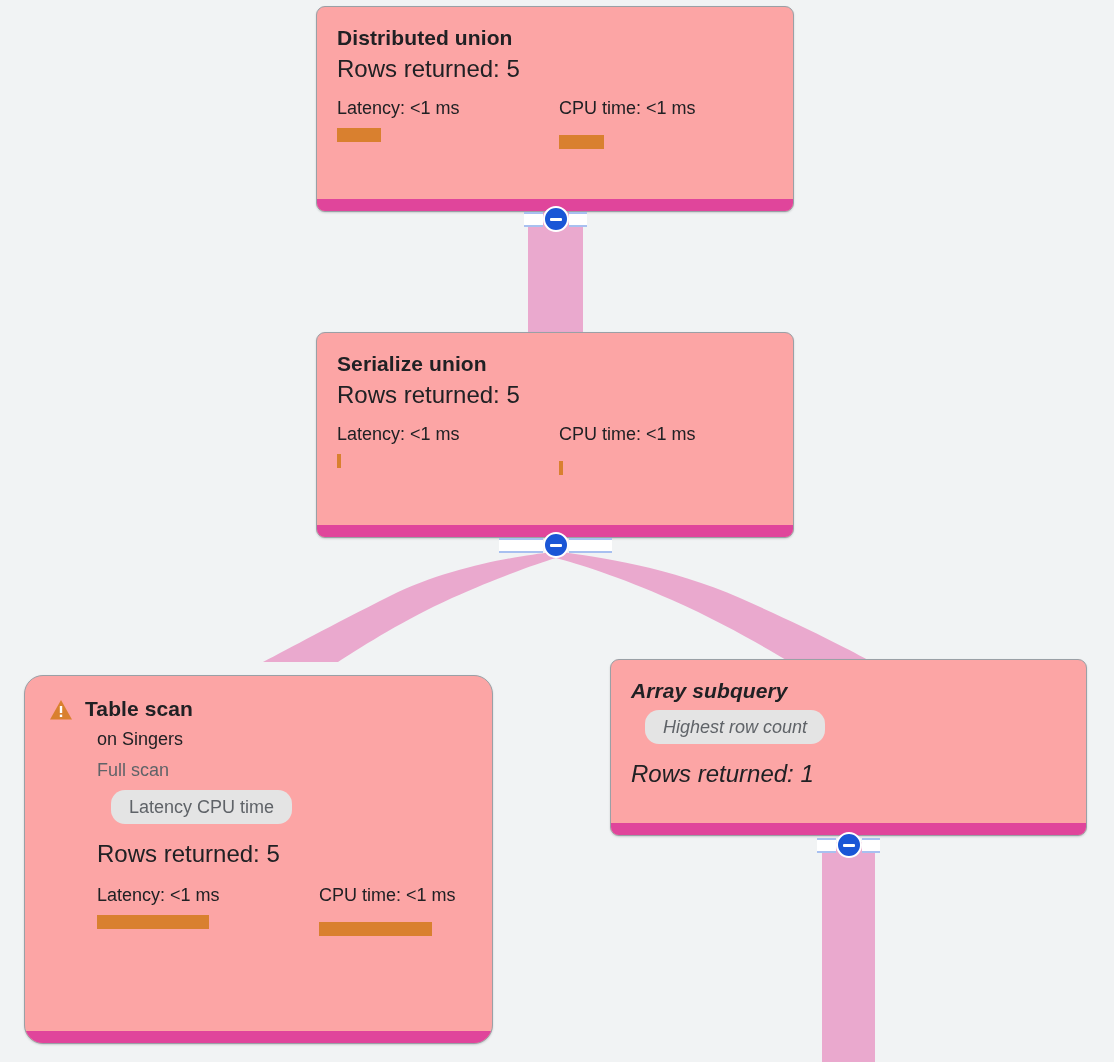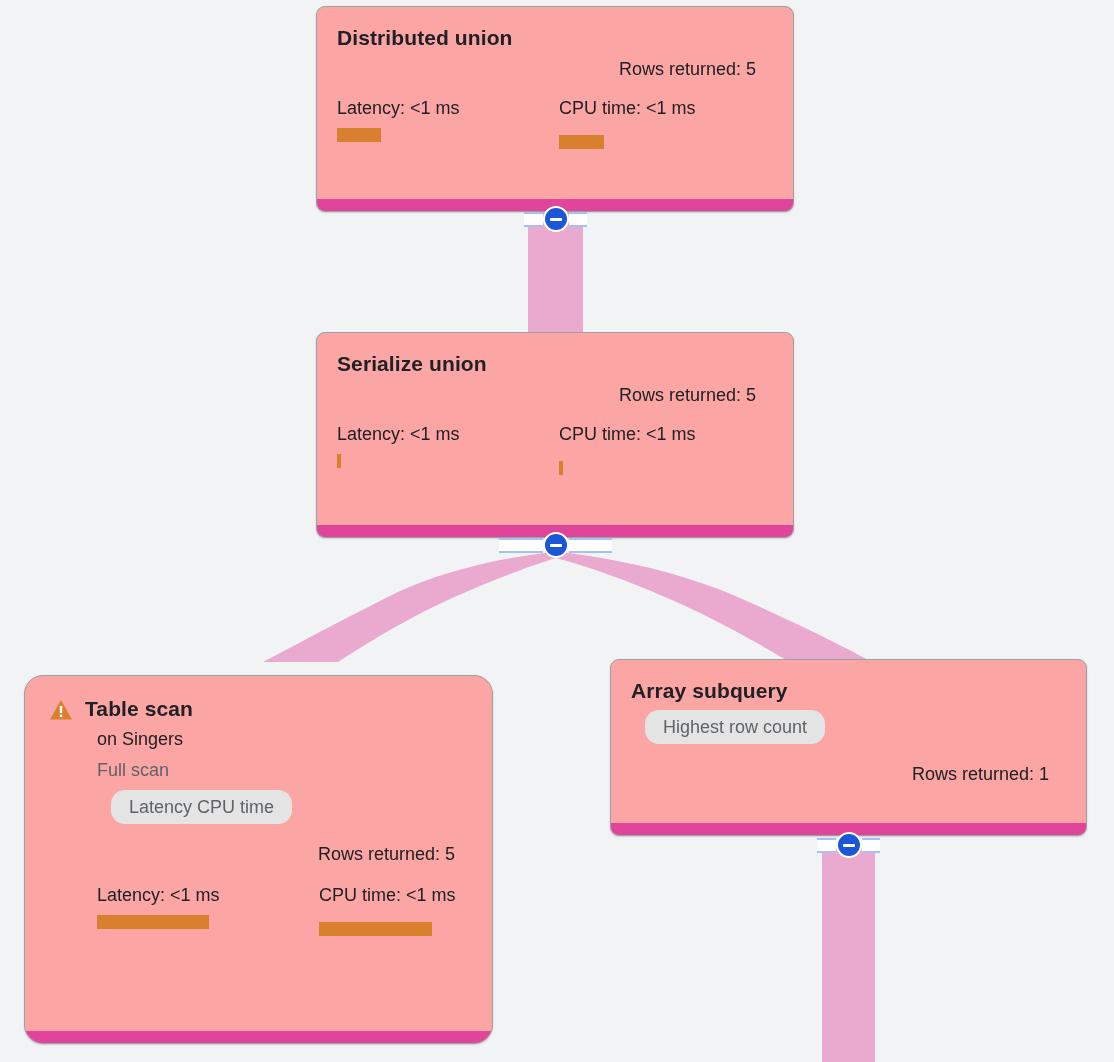--- a/index.html
+++ b/index.html
@@ -67,25 +67,24 @@
   .sub-text {
     font-size: 18px;
     color: #202124;
     line-height: 27px;
     margin: 4px 0 0 0;
   }
   .sub-text.muted {
     color: #5f6368;
   }
   .rows-text {
-    font-size: 18px;
+    font-size: 24px;
     color: #202124;
     line-height: 26px;
-    margin: 5px 17px 0 0;
-    text-align: right;
+    margin: 5px 0 0 0;
   }
   .chip {
     display: inline-block;
     background: #e4e4e4;
     color: #5f6368;
     border-radius: 14px;
     font-size: 18px;
     line-height: 22px;
     padding: 6px 18px;
     margin: 6px 0 8px 14px;
@@ -255,21 +254,21 @@
           <div class="metric">
             <div class="metric-label">CPU time: &lt;1 ms</div>
             <div class="metric-bar" style="width:113px;margin-top:15px;"></div>
           </div>
         </div>
       </div>
     </div>
     <div class="node-bottom-bar"></div>
   </div>
 
-  <div class="node" style="left:610px; top:659px; width:477px; height:177px;">
+  <div class="node" style="left:610px; top:659px; width:477px; height:177px;font-style:italic;">
     <div class="node-body">
       <div class="title-row">
         <h2 class="node-title">Array subquery</h2>
       </div>
       <span class="chip-wrap">
         <span class="chip">Highest row count</span>
       </span>
       <p class="rows-text" style="margin-top:9px;">Rows returned: 1</p>
     </div>
     <div class="node-bottom-bar"></div>

